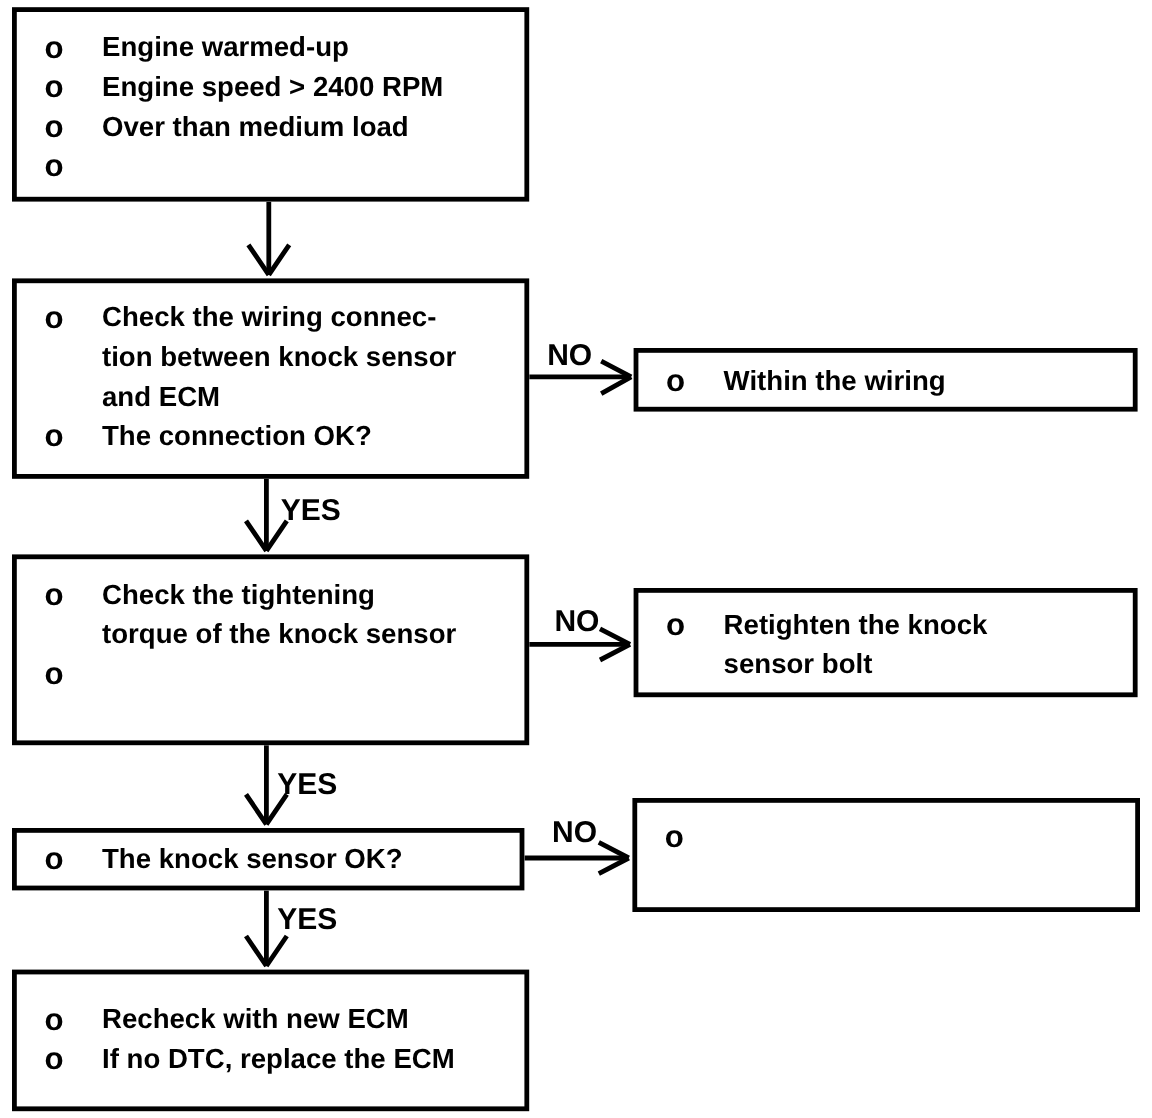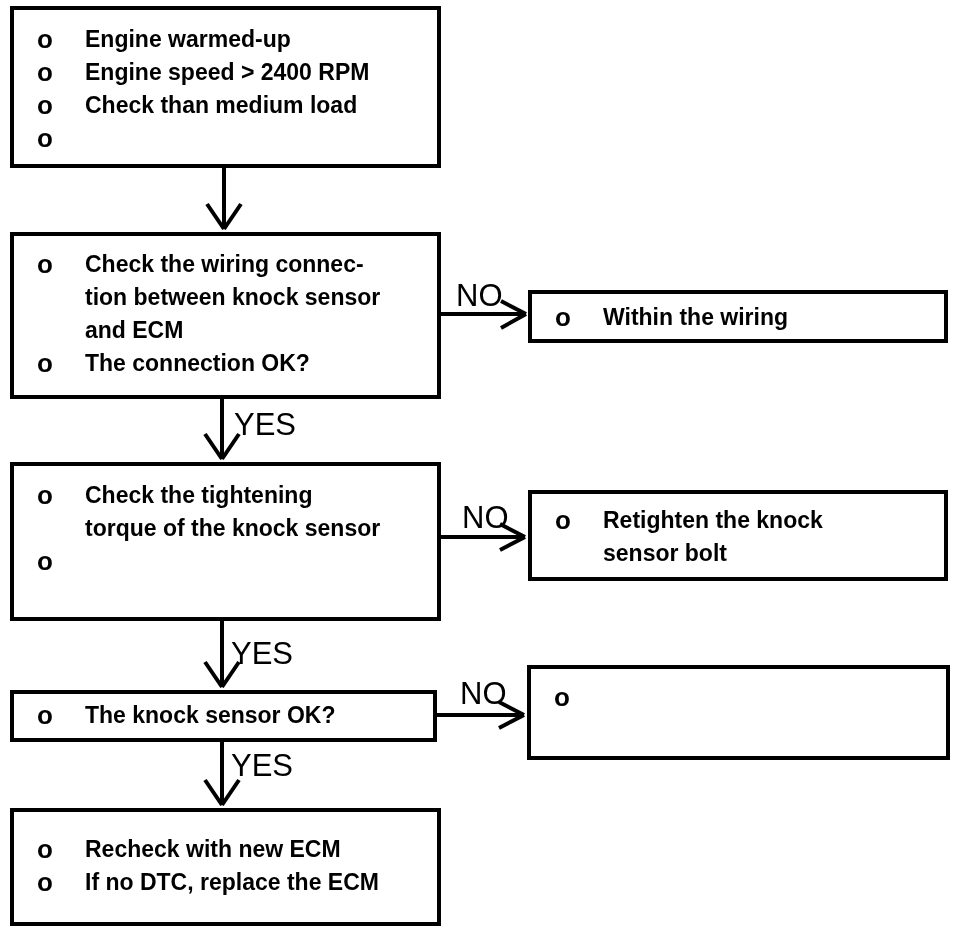--- a/index.html
+++ b/index.html
@@ -38,22 +38,22 @@
     line-height: 33px;
   }
   .bullet-text {
     font-size: 23px;
     font-weight: bold;
     line-height: 33px;
     white-space: pre-line;
   }
   .edge-label {
     position: absolute;
-    font-size: 31px;
-    font-weight: normal;
+    font-size: 25px;
+    font-weight: bold;
     line-height: 30px;
   }
 </style>
 </head>
 <body>
 
 <div class="canvas">
 
   <svg class="connectors" width="960" height="932" viewBox="0 0 960 932" stroke="#000" stroke-width="4" fill="none">
     <g>
@@ -90,21 +90,21 @@
       <div class="bullet-row">
         <span class="bullet-marker">o</span>
         <span class="bullet-text">Engine warmed-up</span>
       </div>
       <div class="bullet-row">
         <span class="bullet-marker">o</span>
         <span class="bullet-text">Engine speed &gt; 2400 RPM</span>
       </div>
       <div class="bullet-row">
         <span class="bullet-marker">o</span>
-        <span class="bullet-text">Check than medium load</span>
+        <span class="bullet-text">Over than medium load</span>
       </div>
       <div class="bullet-row">
         <span class="bullet-marker">o</span>
       </div>
     </div>
 
   <div class="box" style="left:10px; top:232px; width:431px; height:167px; padding-top:12px;">
       <div class="bullet-row">
         <span class="bullet-marker">o</span>
         <span class="bullet-text">Check the wiring connec-

